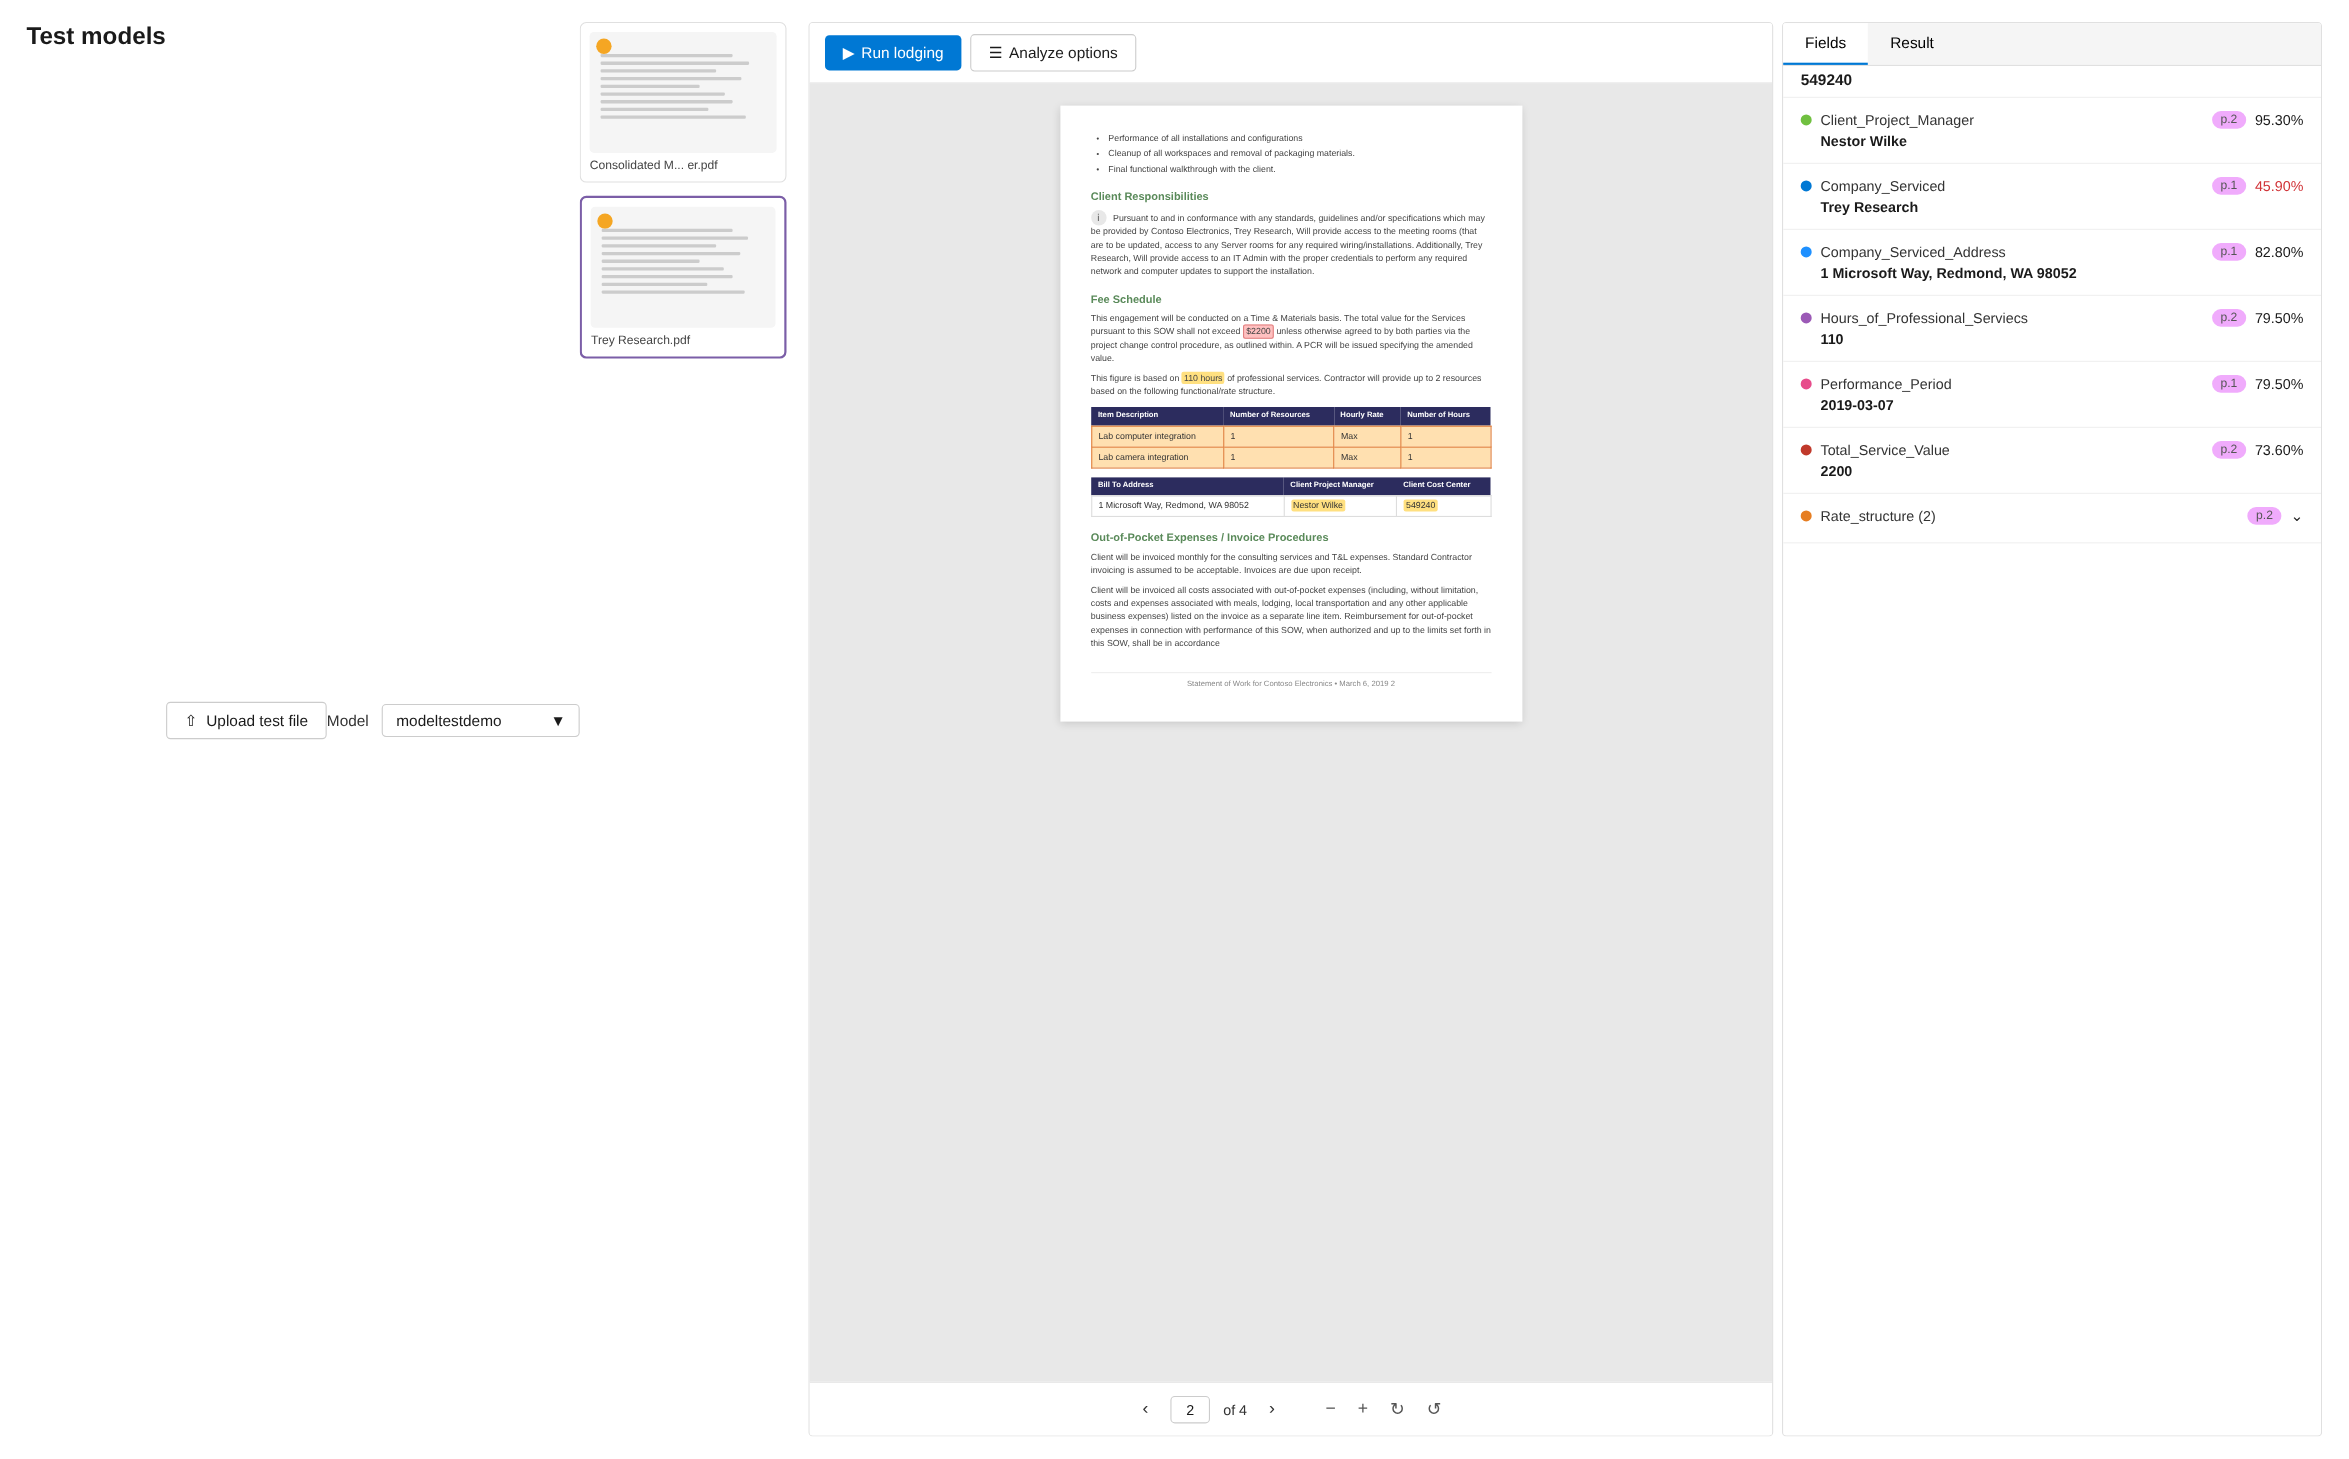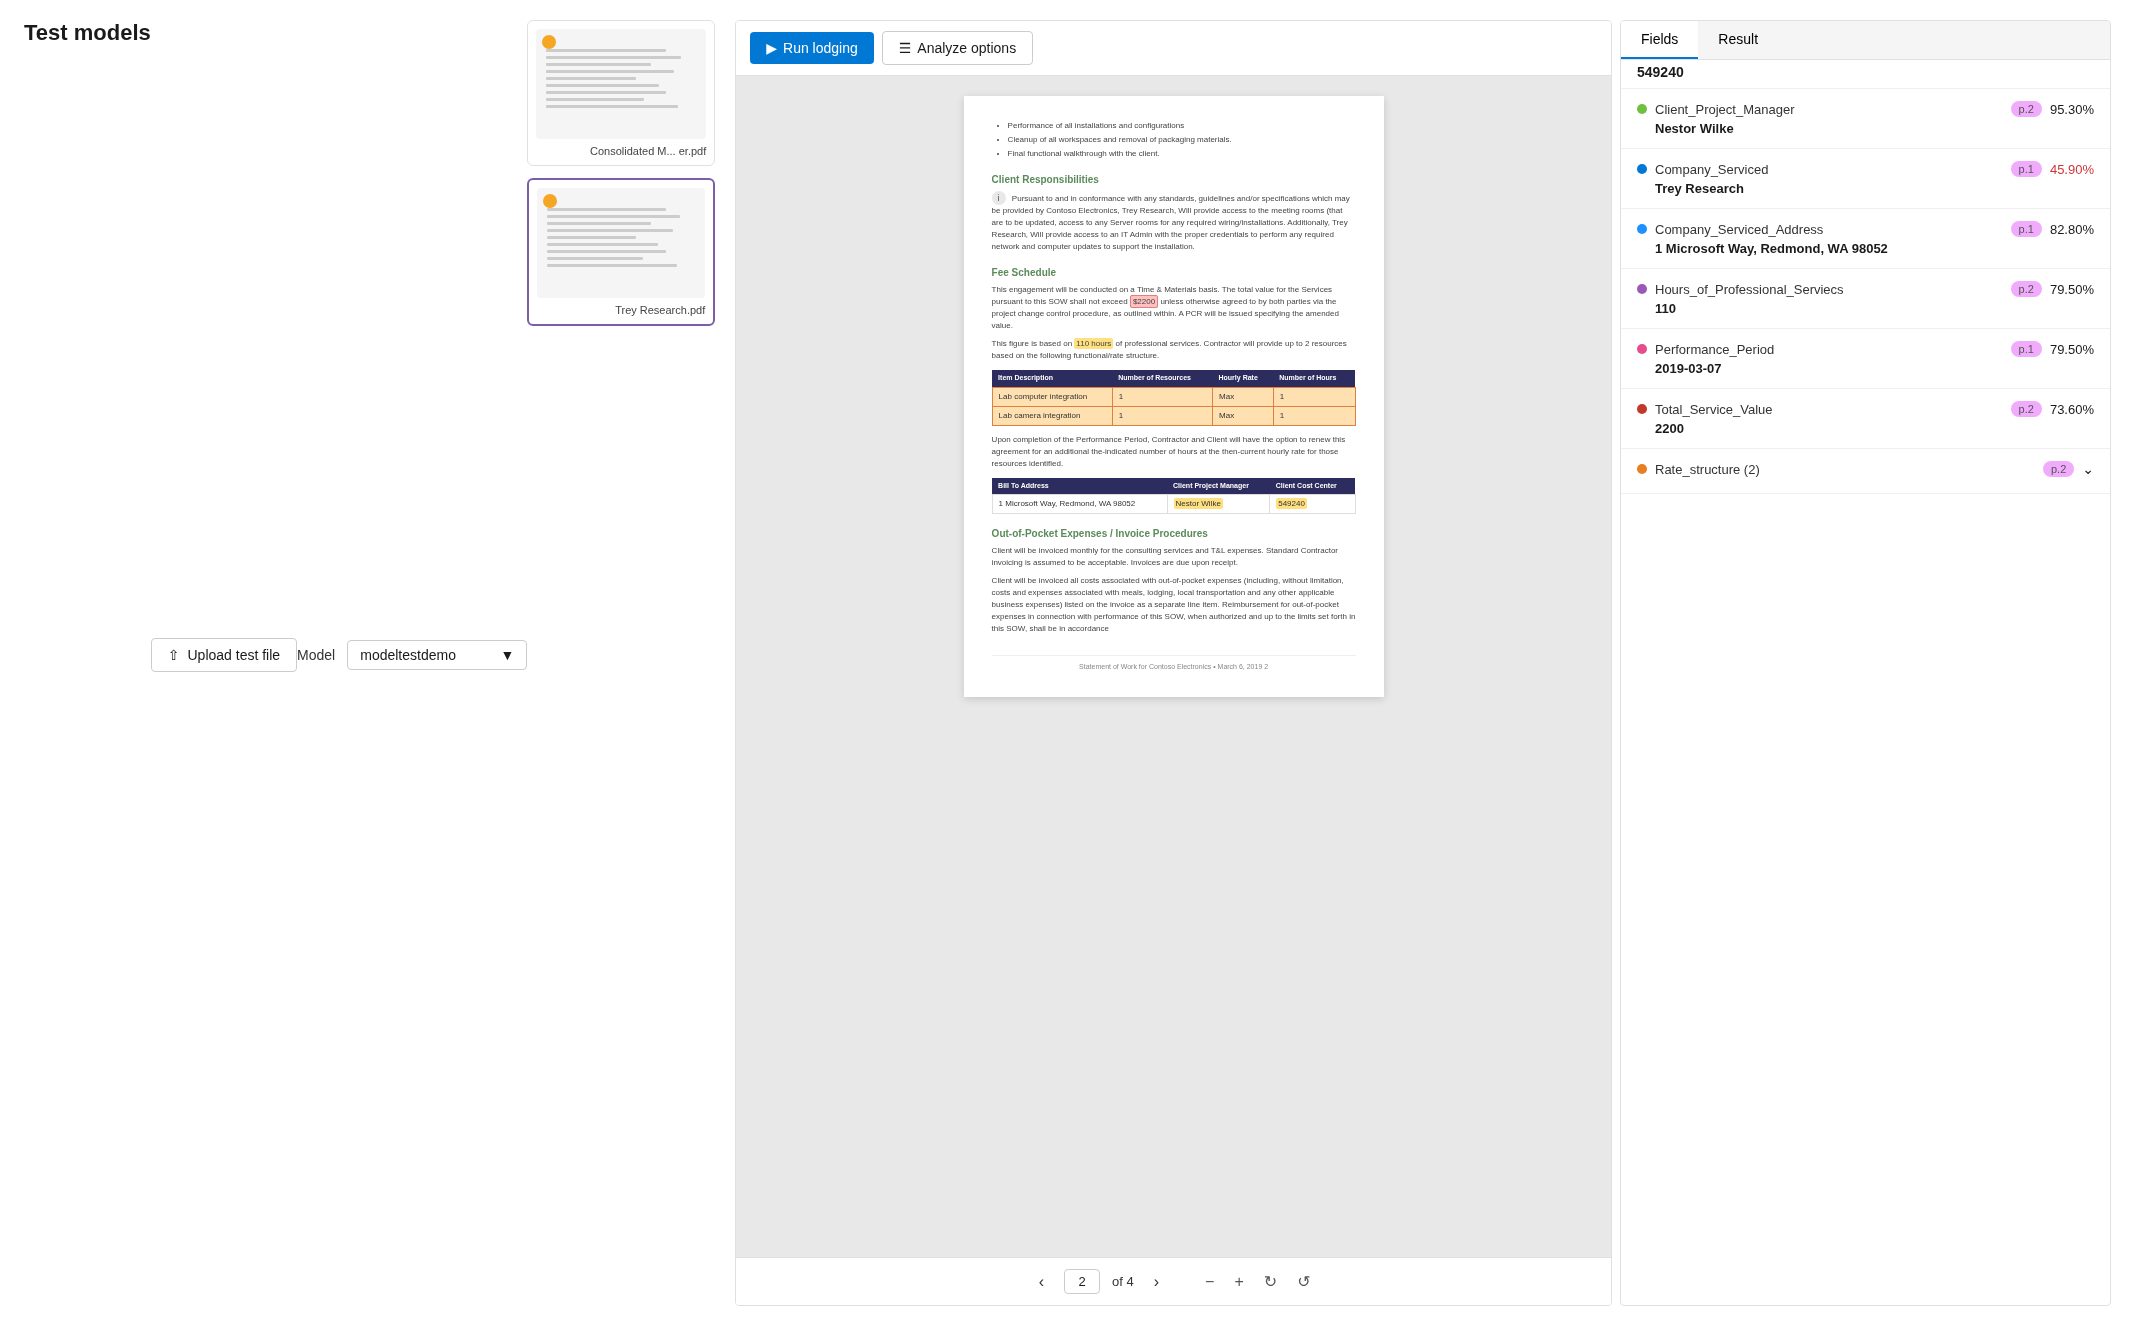--- a/index.html
+++ b/index.html
@@ -40,21 +40,21 @@
       border-radius: 4px; margin-bottom: 6px;
       display: flex; align-items: flex-start; justify-content: flex-start;
       padding: 6px; position: relative; overflow: hidden;
     }
     .file-dot {
       width: 14px; height: 14px; border-radius: 50%;
       position: absolute; top: 6px; left: 6px;
     }
     .file-lines { position: absolute; top: 20px; left: 10px; right: 10px; }
     .file-line { height: 3px; background: #ccc; margin-bottom: 4px; border-radius: 1px; }
-    .file-name { font-size: 11px; color: #444; text-align: right; word-break: break-all; }
+    .file-name { font-size: 11px; color: #444; text-align: left; word-break: break-all; }
 
     
     .doc-viewer { flex: 1; display: flex; flex-direction: column; border: 1px solid #e0e0e0; border-radius: 4px; overflow: hidden; margin: 0 8px; }
     .doc-toolbar {
       display: flex; align-items: center; gap: 8px;
       padding: 10px 14px; background: #fff; border-bottom: 1px solid #e0e0e0;
     }
     .run-btn {
       display: flex; align-items: center; gap: 6px;
       background: #0078d4; color: #fff; border: none; border-radius: 4px;
@@ -244,21 +244,20 @@
               </tr>
               <tr class="highlight-row">
                 <td>Lab camera integration</td>
                 <td>1</td>
                 <td>Max</td>
                 <td>1</td>
               </tr>
             </tbody>
           </table>
 
-          <div class="doc-text">Upon completion of the Performance Period, Contractor and Client will have the option to renew this agreement for an additional the-indicated number of hours at the then-current hourly rate for those resources identified.</div>
 
           <table class="doc-table" style="margin-top:8px;">
             <thead>
               <tr>
                 <th style="background:#2c2c5e;">Bill To Address</th>
                 <th style="background:#2c2c5e;">Client Project Manager</th>
                 <th style="background:#2c2c5e;">Client Cost Center</th>
               </tr>
             </thead>
             <tbody>

